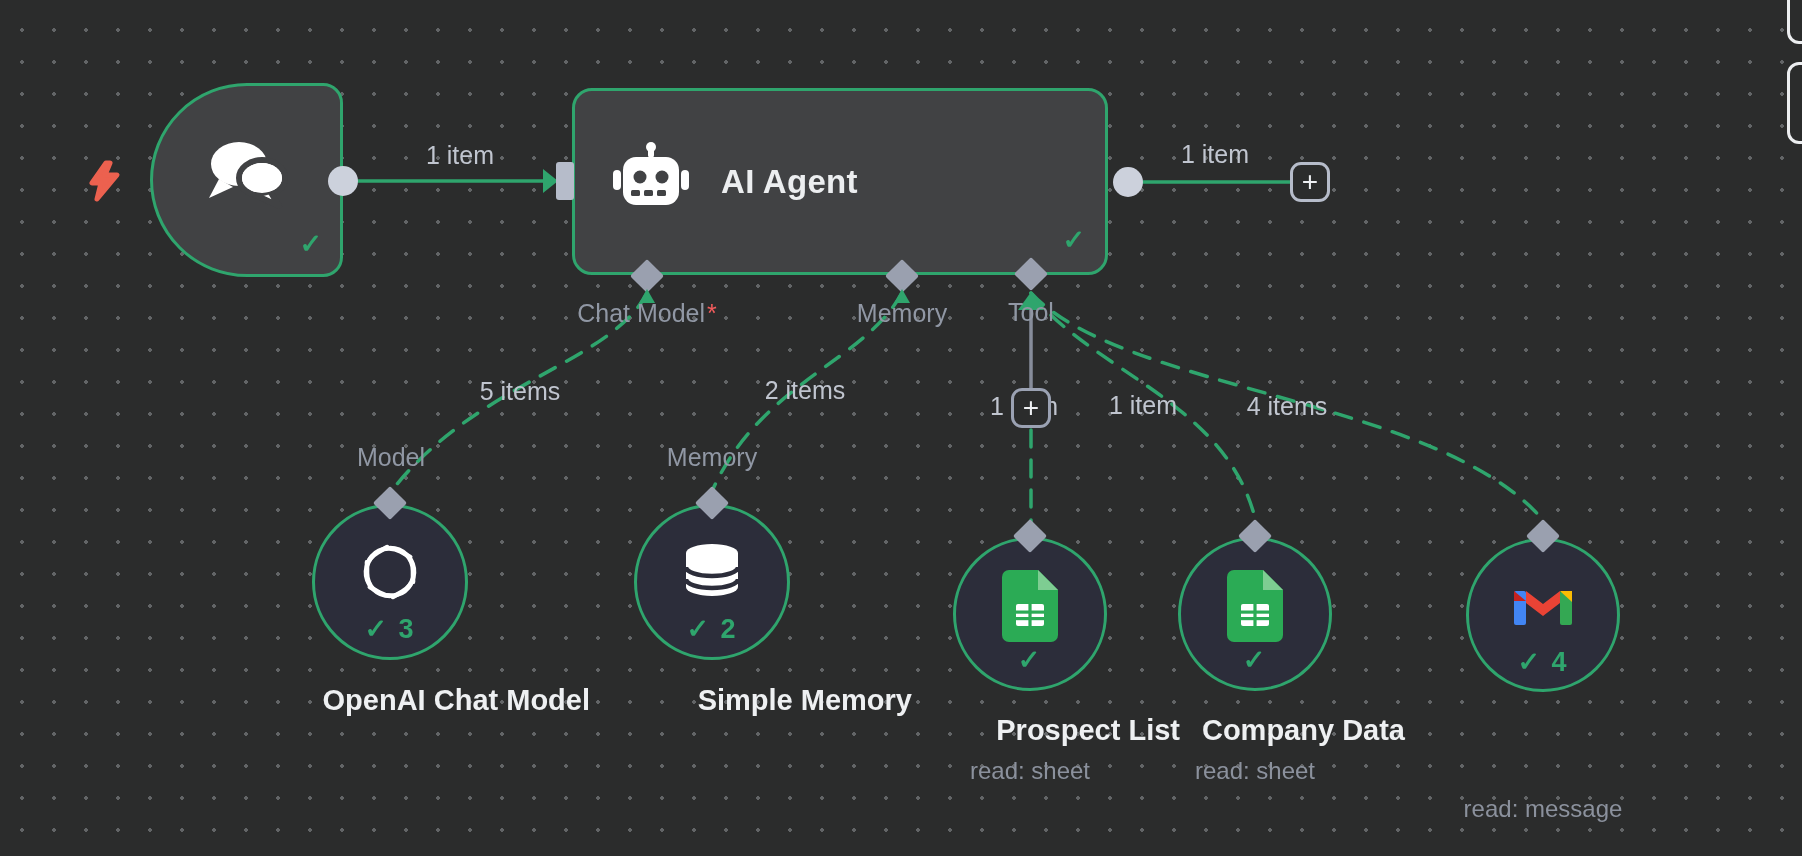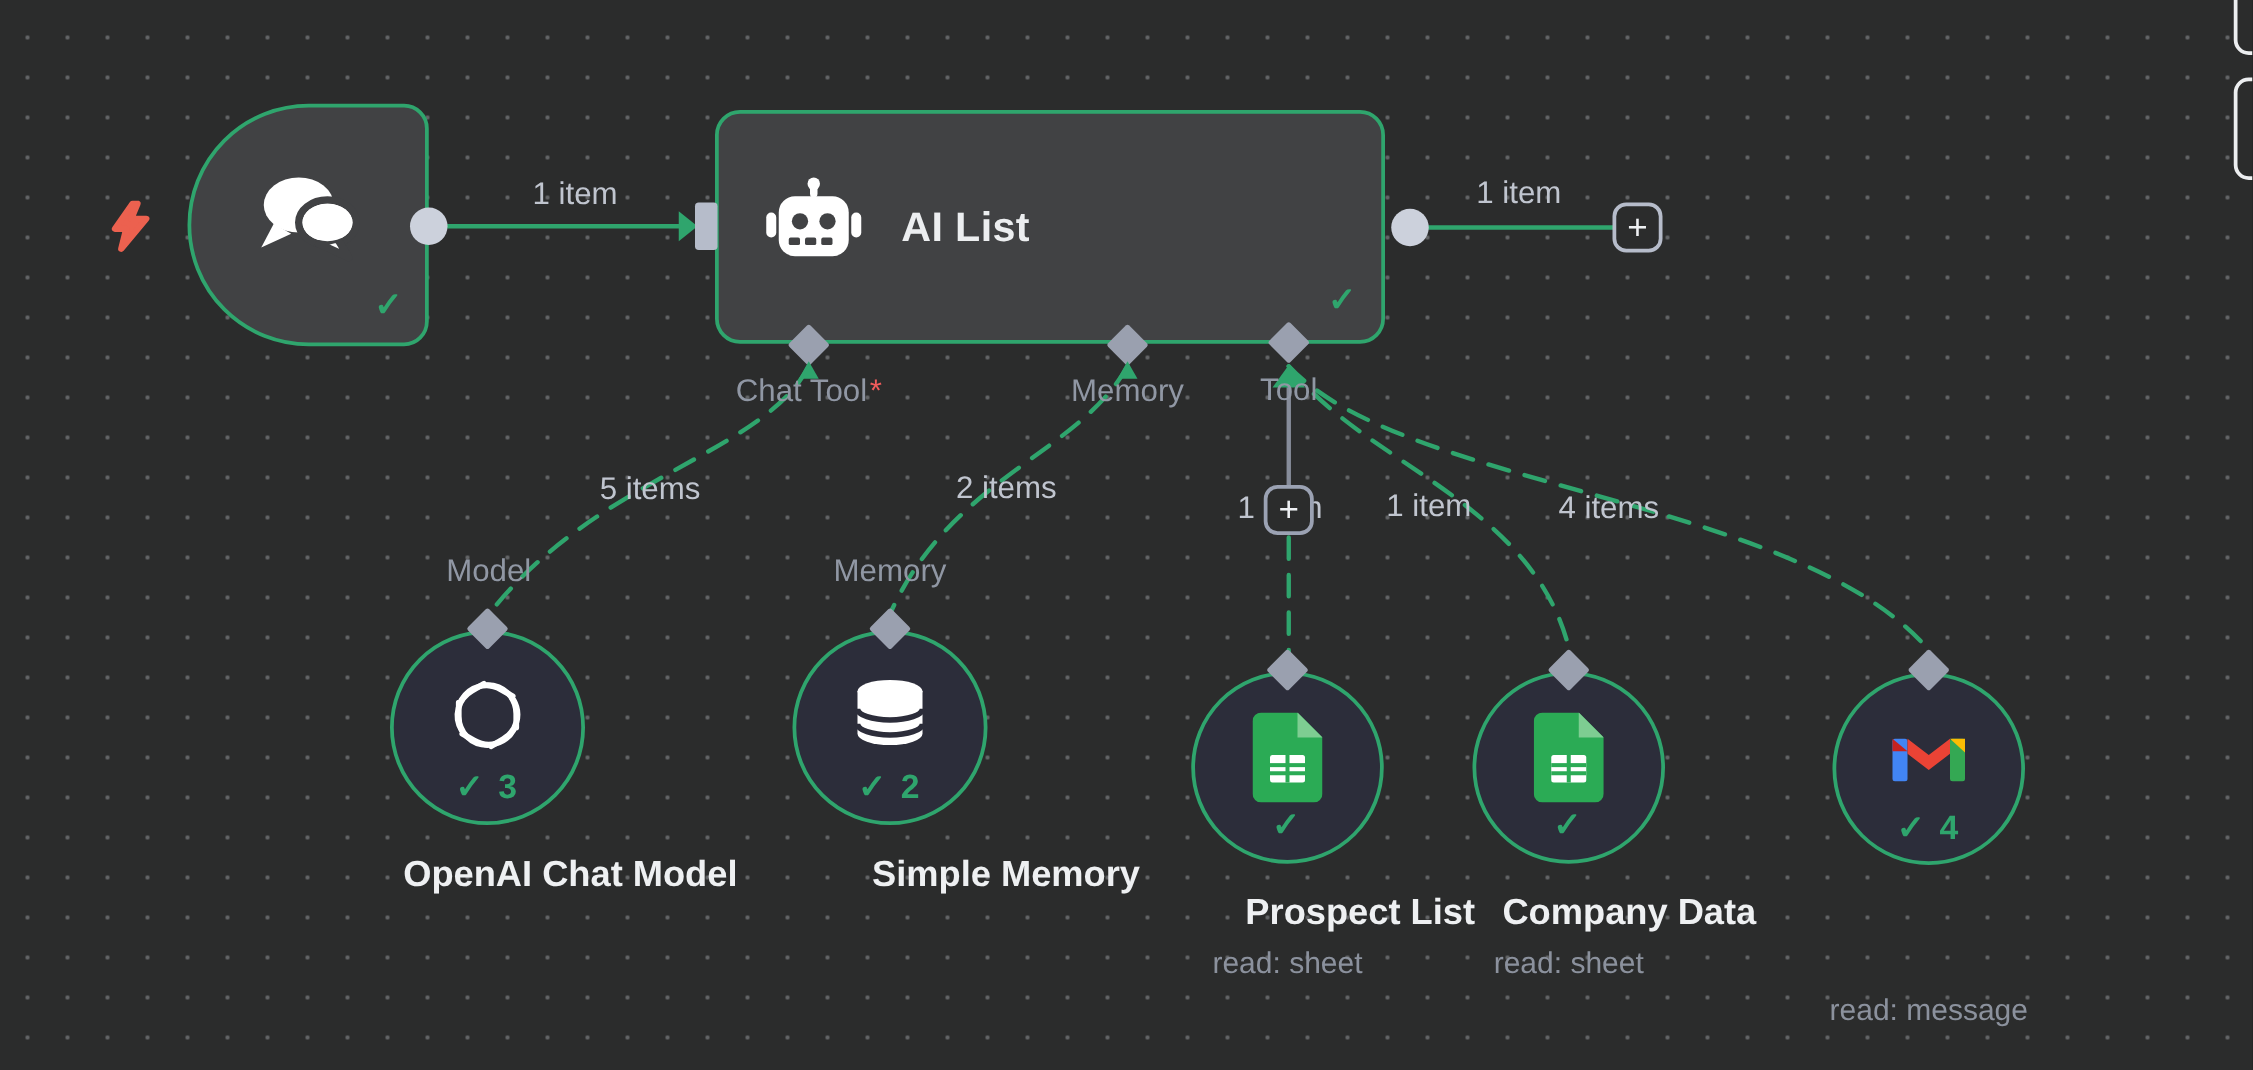--- a/index.html
+++ b/index.html
@@ -69,21 +69,21 @@
       <circle cx="42" cy="7" r="5" fill="#fff"></circle>
       <rect x="4" y="30" width="8" height="20" rx="4" fill="#fff"></rect>
       <rect x="72" y="30" width="8" height="20" rx="4" fill="#fff"></rect>
       <rect x="14" y="17" width="56" height="48" rx="13" fill="#fff"></rect>
       <circle cx="31" cy="37" r="6.5" fill="#414244"></circle>
       <circle cx="53" cy="37" r="6.5" fill="#414244"></circle>
       <rect x="22" y="50" width="9" height="6" rx="1.5" fill="#414244"></rect>
       <rect x="35" y="50" width="9" height="6" rx="1.5" fill="#414244"></rect>
       <rect x="48" y="50" width="9" height="6" rx="1.5" fill="#414244"></rect>
     </svg>
-    <span class="agent-title">AI List</span>
+    <span class="agent-title">AI Agent</span>
     <span class="node-check" style="right:20px;bottom:16px">✓</span>
   </div>
 
   <div class="circle c-model">
     <svg class="icon-abs" style="top:32px" width="66" height="66" viewBox="0 0 66 66">
       <g stroke="#fff" stroke-width="4.6" fill="none" stroke-linecap="round">
         <g transform="translate(33,33)">
           <path d="M0 -24 C 13 -24 23 -14 23 -1 L 23 10" transform="rotate(0)"></path>
           <path d="M0 -24 C 13 -24 23 -14 23 -1 L 23 10" transform="rotate(60)"></path>
           <path d="M0 -24 C 13 -24 23 -14 23 -1 L 23 10" transform="rotate(120)"></path>
@@ -211,21 +211,21 @@
   </svg>
 
   <div class="cap item-lbl" style="left:460px;top:141px">1 item</div>
   <div class="cap item-lbl" style="left:1215px;top:140px">1 item</div>
   <div class="cap item-lbl" style="left:520px;top:377px">5 items</div>
   <div class="cap item-lbl" style="left:805px;top:376px">2 items</div>
   <div class="cap item-lbl" style="left:1024px;top:392px;z-index:3">1 item</div>
   <div class="cap item-lbl" style="left:1143px;top:391px">1 item</div>
   <div class="cap item-lbl" style="left:1287px;top:392px">4 items</div>
 
-  <div class="cap port-lbl" style="left:647px;top:299px"><span>Chat Tool</span><span class="req">*</span></div>
+  <div class="cap port-lbl" style="left:647px;top:299px"><span>Chat Model</span><span class="req">*</span></div>
   <div class="cap port-lbl" style="left:902px;top:299px">Memory</div>
   <div class="cap port-lbl" style="left:1031px;top:298px;z-index:3">Tool</div>
   <div class="cap port-lbl" style="left:391px;top:443px">Model</div>
   <div class="cap port-lbl" style="left:712px;top:443px">Memory</div>
 
   <div class="cap title-lbl" style="left:712px;top:681px;width:400px">Simple Memory</div>
   <div class="cap title-lbl" style="left:390px;top:681px;width:400px">OpenAI Chat Model</div>
   <div class="cap title-lbl" style="left:1030px;top:711px;width:300px">Prospect List</div>
   <div class="cap op-lbl" style="left:1030px;top:757px">read: sheet</div>
   <div class="cap title-lbl" style="left:1255px;top:711px;width:300px">Company Data</div>

